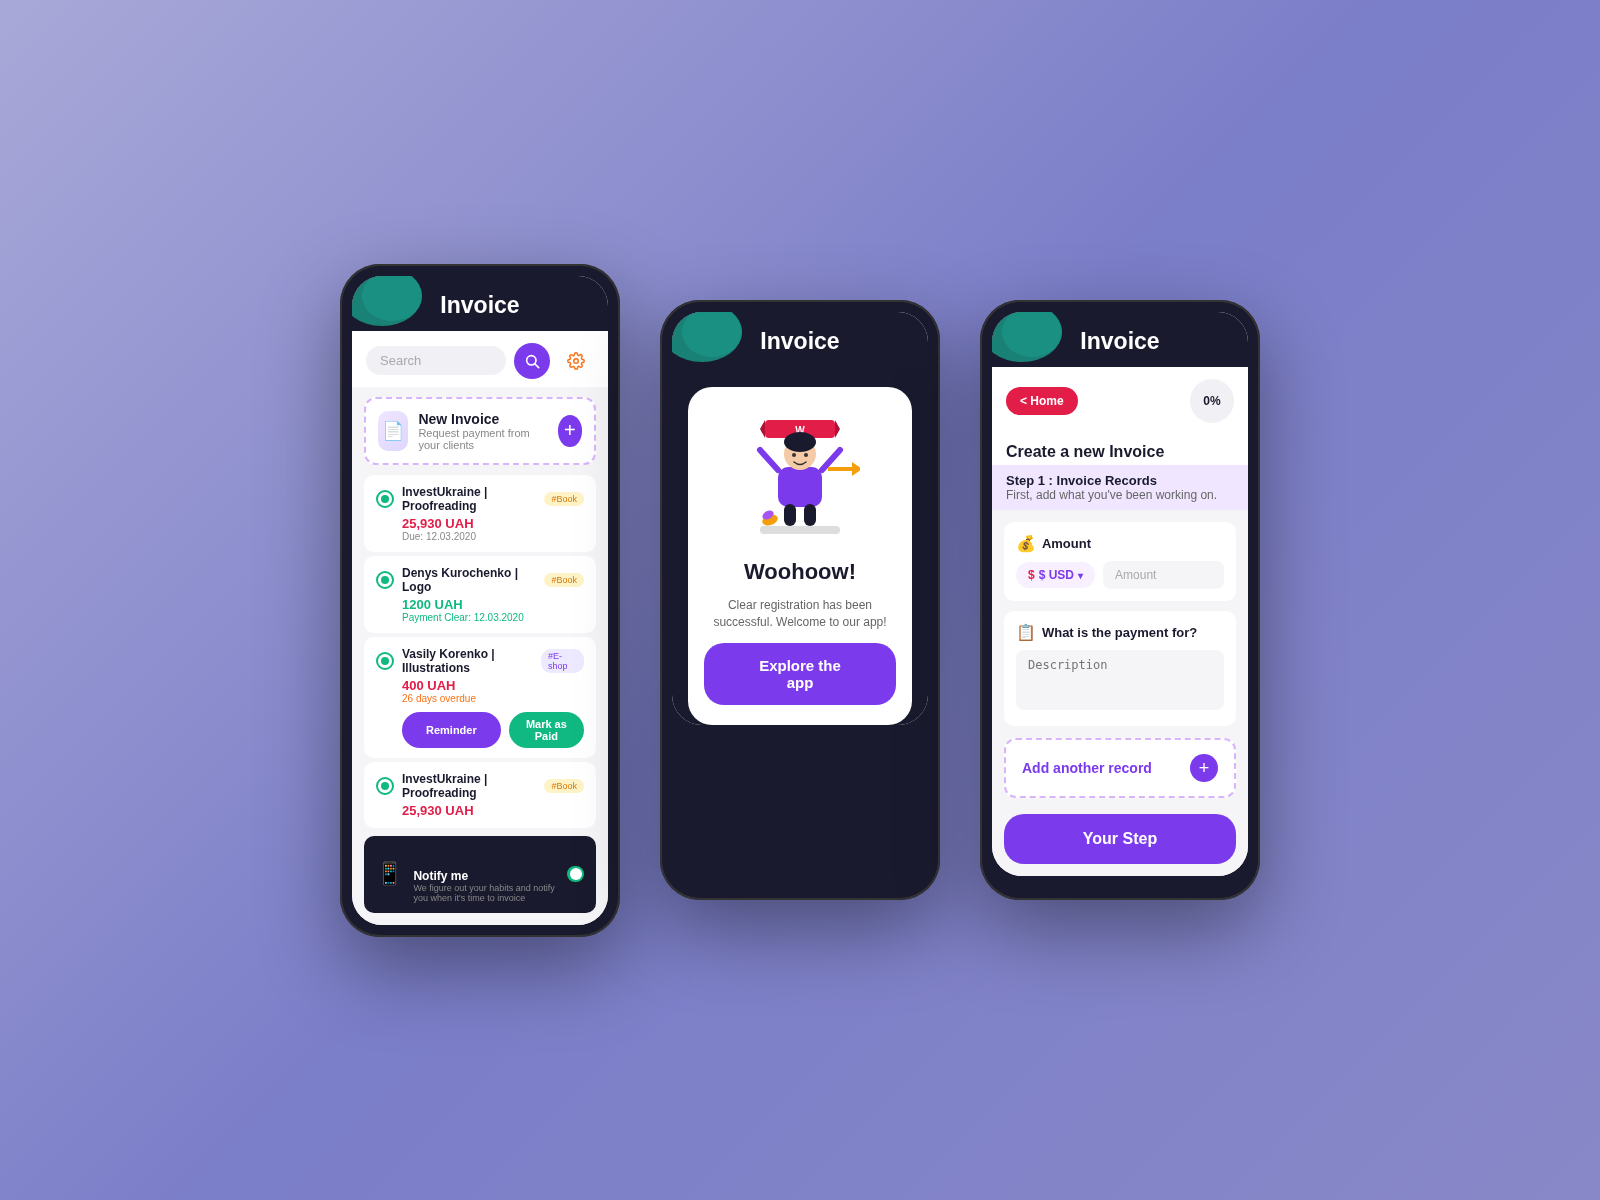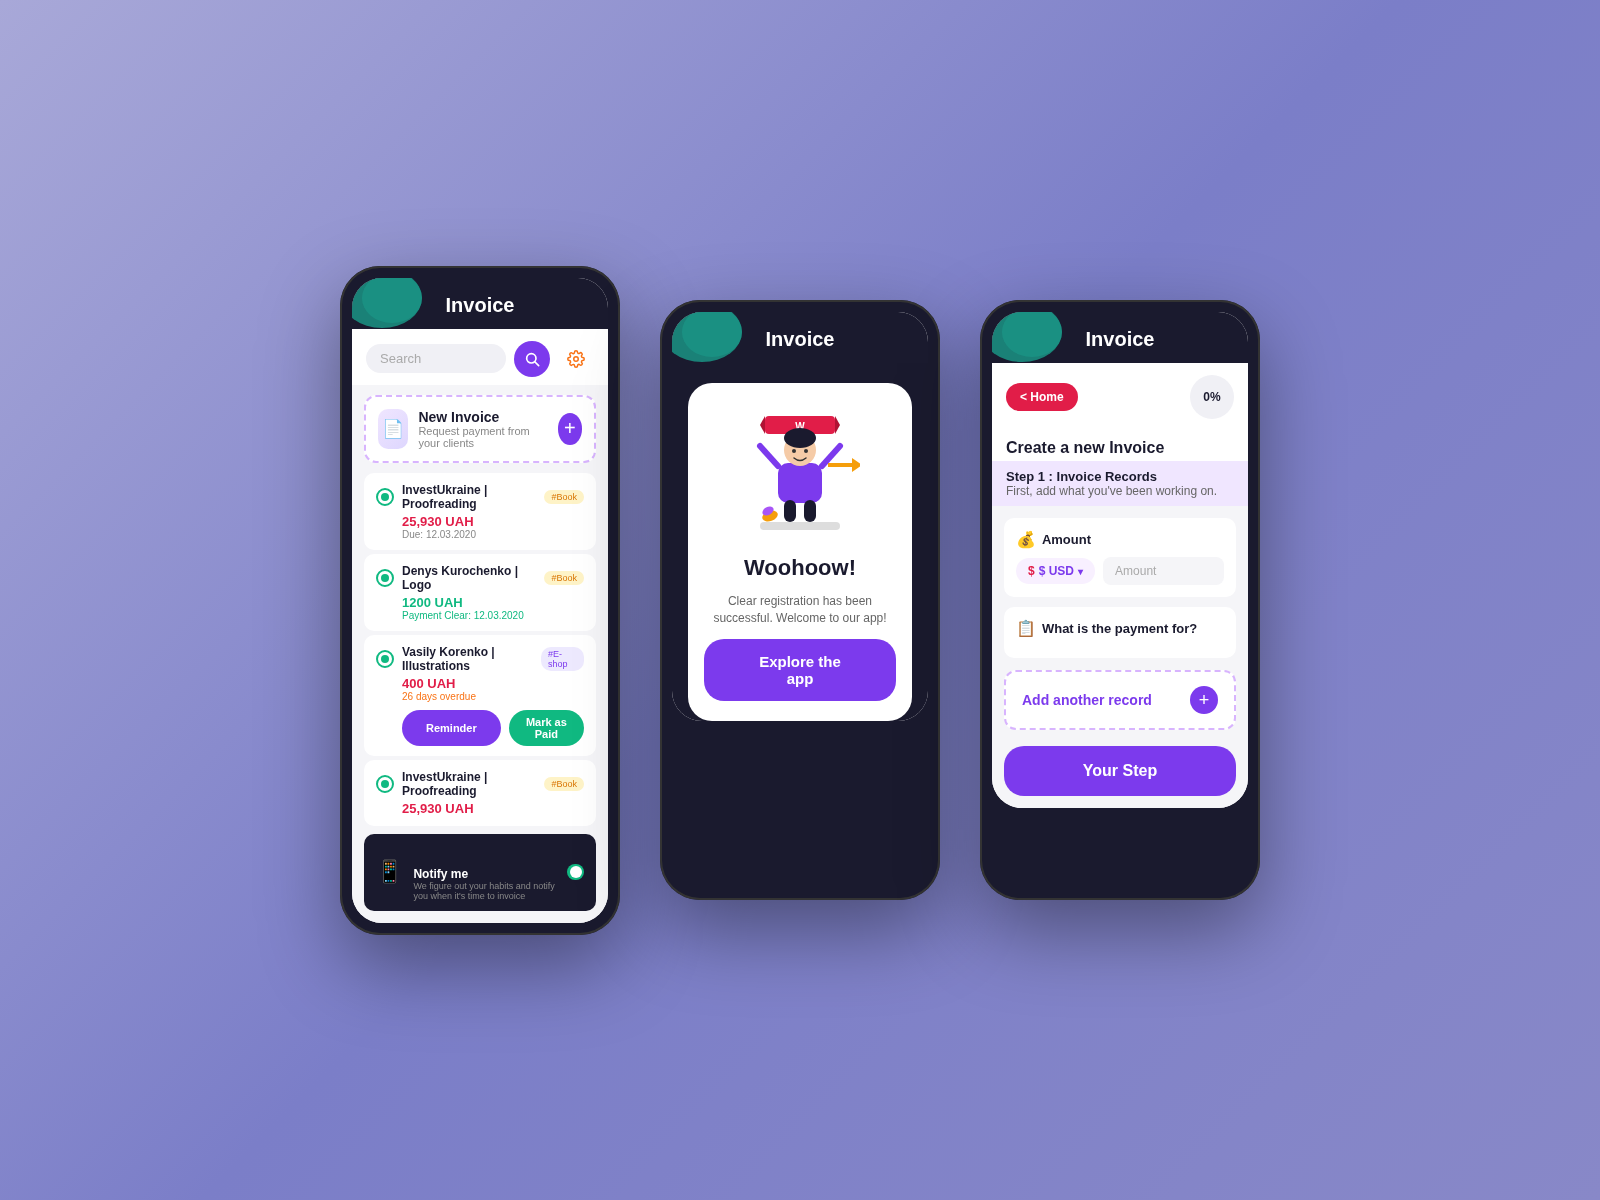--- a/index.html
+++ b/index.html
@@ -35,21 +35,21 @@
       display: flex;
       flex-direction: column;
     }
 
     
     .phone-header {
       background: #1a1a2e;
       color: #fff;
       text-align: center;
       padding: 16px 0 12px;
-      font-size: 20px;
+      font-size: 23px;
       font-weight: 700;
       position: relative;
       z-index: 2;
     }
 
     .phone-header-deco {
       position: absolute;
       top: -10px;
       left: -10px;
       width: 80px;
@@ -810,20 +810,21 @@
           </div>
           <div class="amount-input">Amount</div>
         </div>
       </div>
 
       <div class="form-section" style="margin-top:6px;">
         <div class="form-label">
           <span class="label-icon">📋</span>
           <span>What is the payment for?</span>
         </div>
+        <textarea class="description-input" placeholder="Description" style=""></textarea>
       </div>
 
       <div class="add-record-btn">
         <span class="add-record-text">Add another record</span>
         <div class="add-plus">+</div>
       </div>
 
       <button class="next-step-btn">Your Step</button>
     </div>
   </div>

